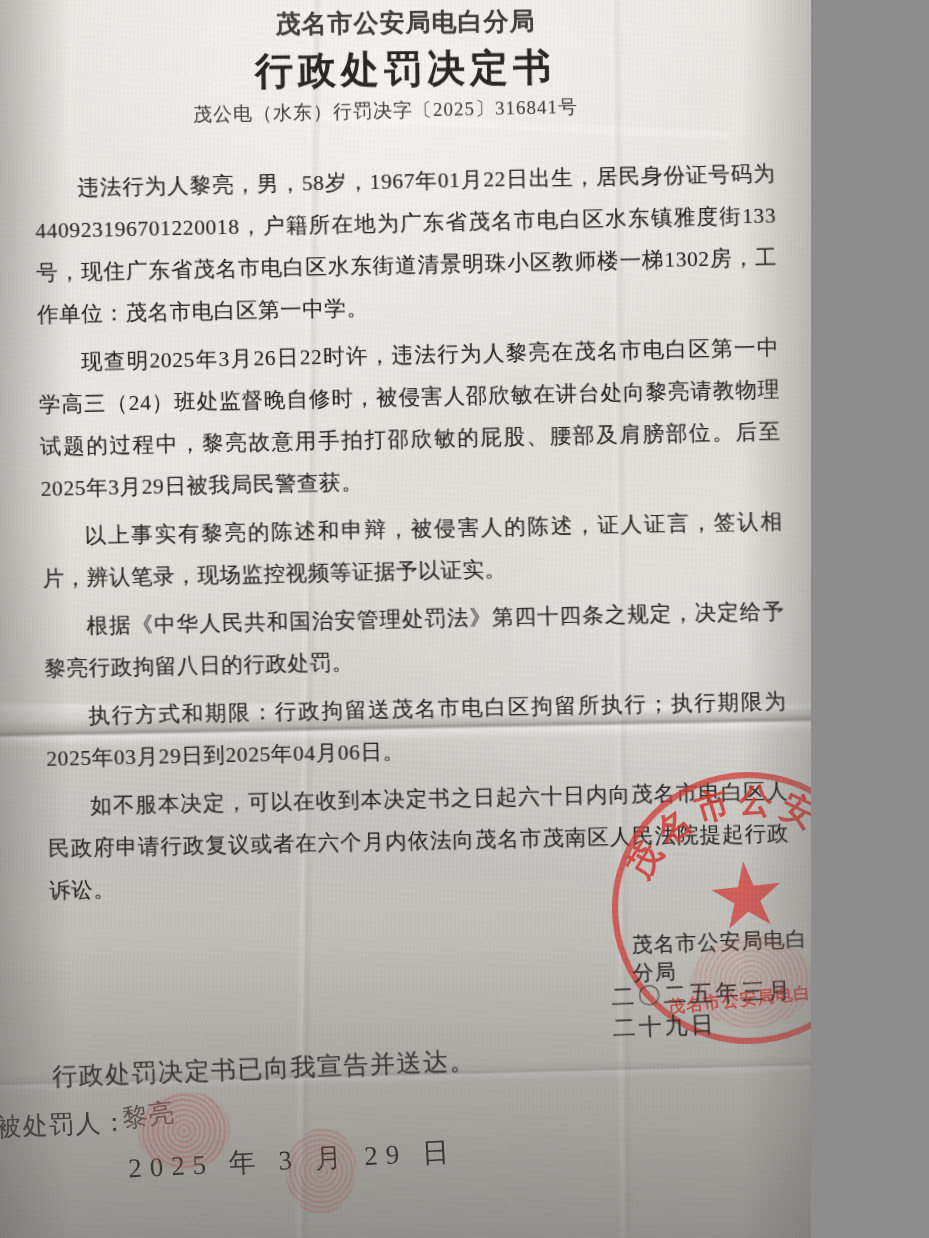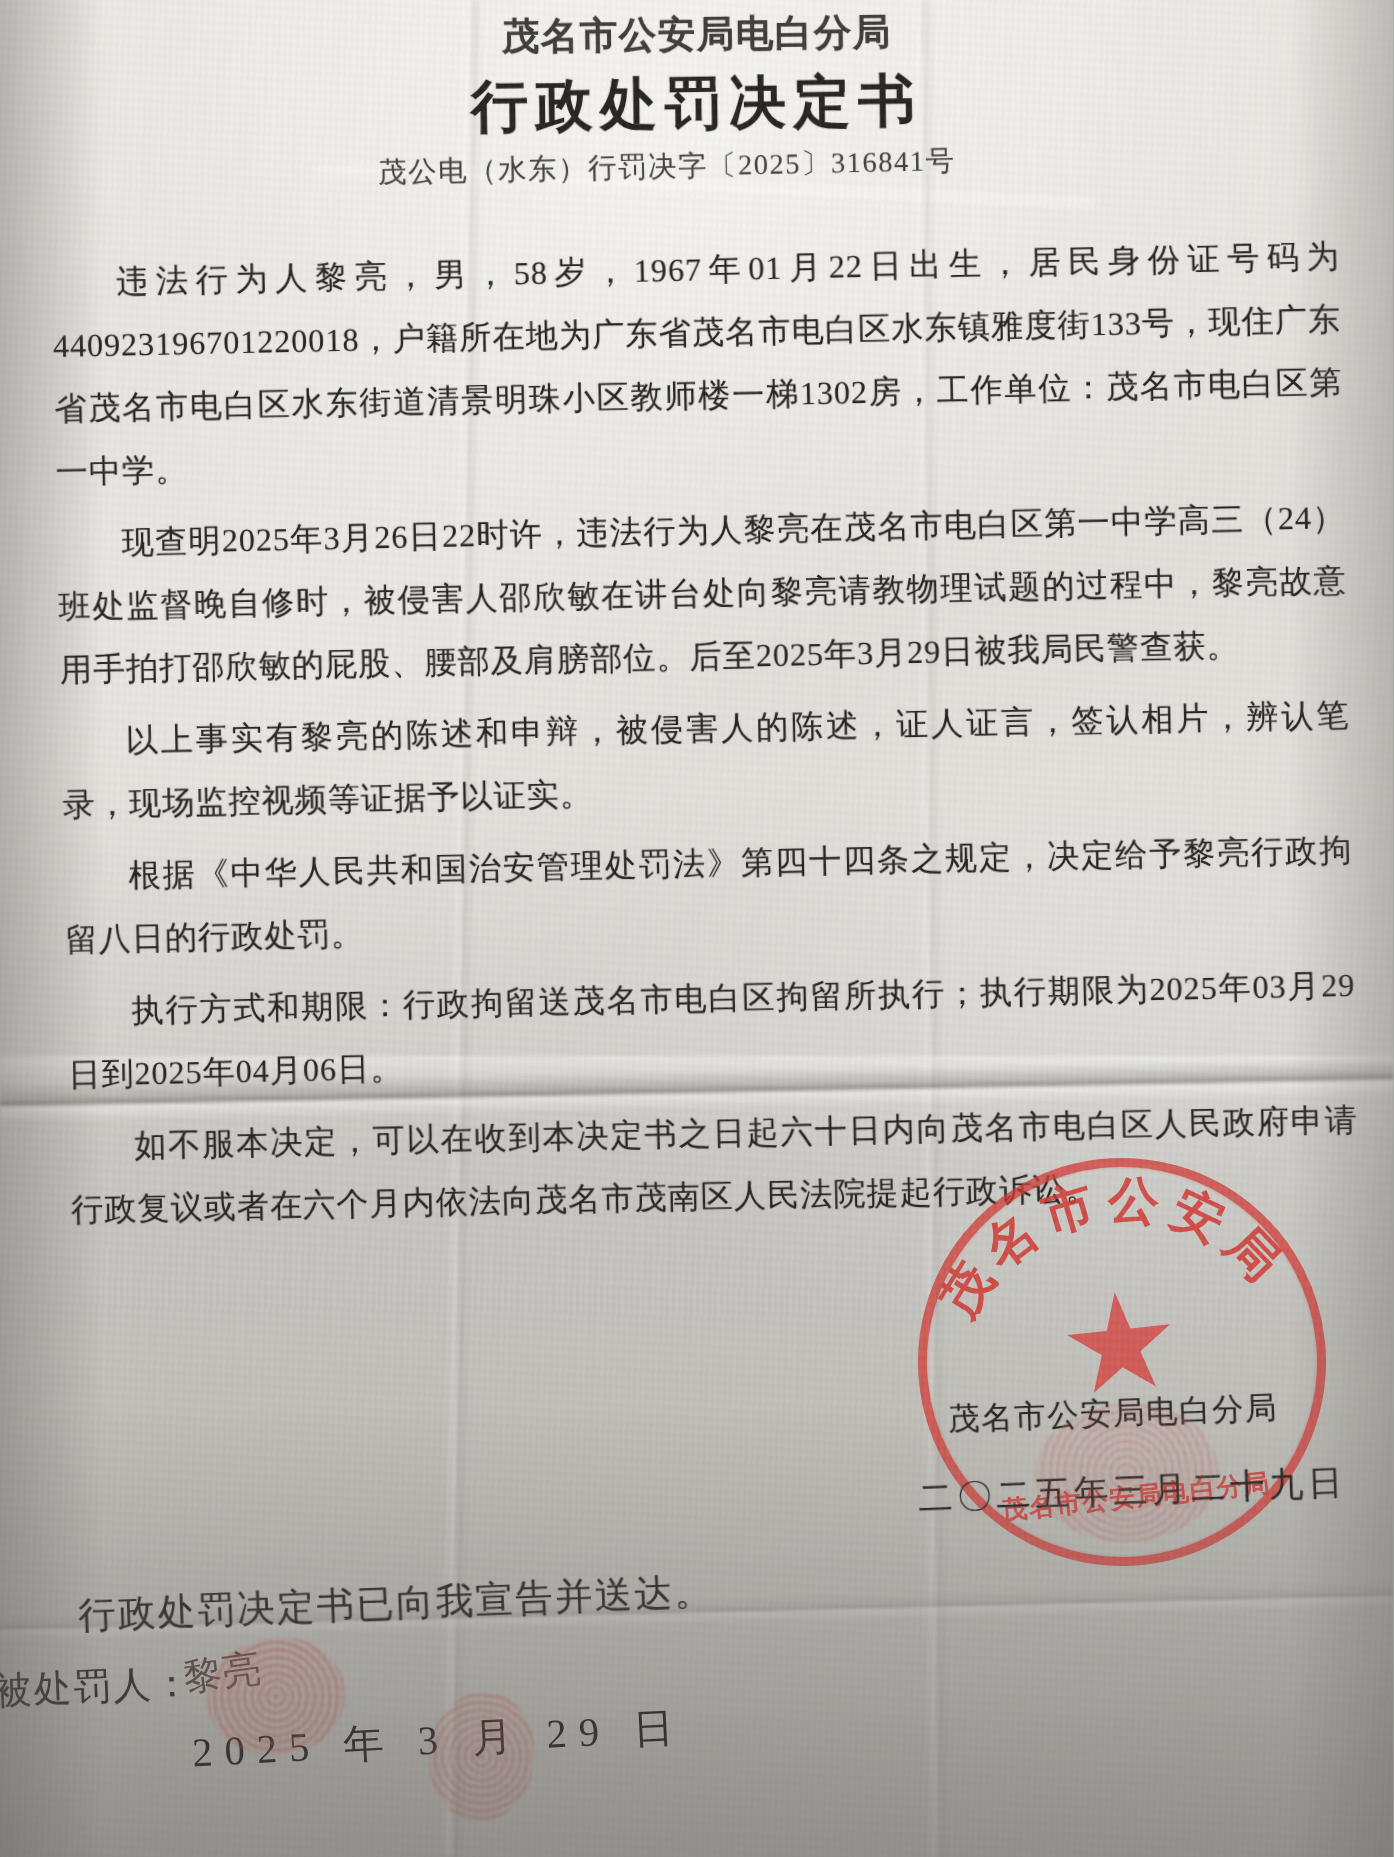--- a/index.html
+++ b/index.html
@@ -2,21 +2,21 @@
 <html lang="zh"><head>
 <meta charset="utf-8">
 <style>
   html, body {
     margin: 0;
     padding: 0;
     background: #8d8d8d;
   }
   #page {
     position: relative;
-    width: 929px;
+    width: 811px;
     height: 1238px;
     overflow: hidden;
     font-family: "Liberation Serif", "DejaVu Serif", serif;
     background: #b9b6b1;
   }
 
   
   .paper-base {
     position: absolute;
     inset: 0;

